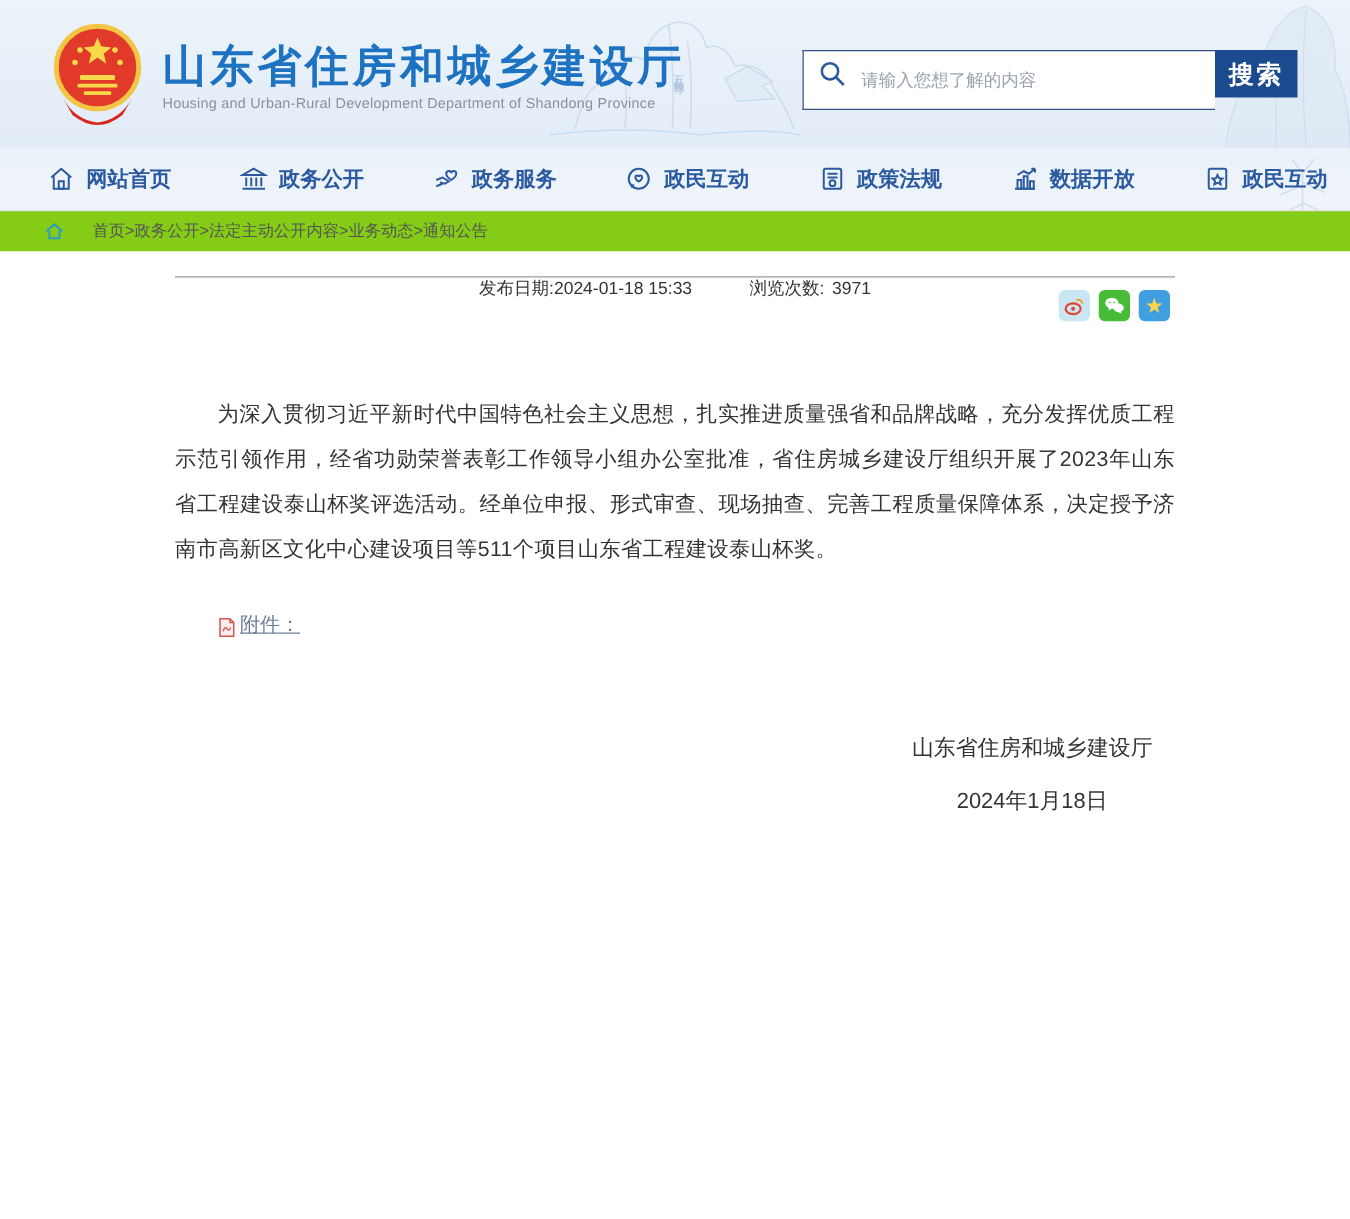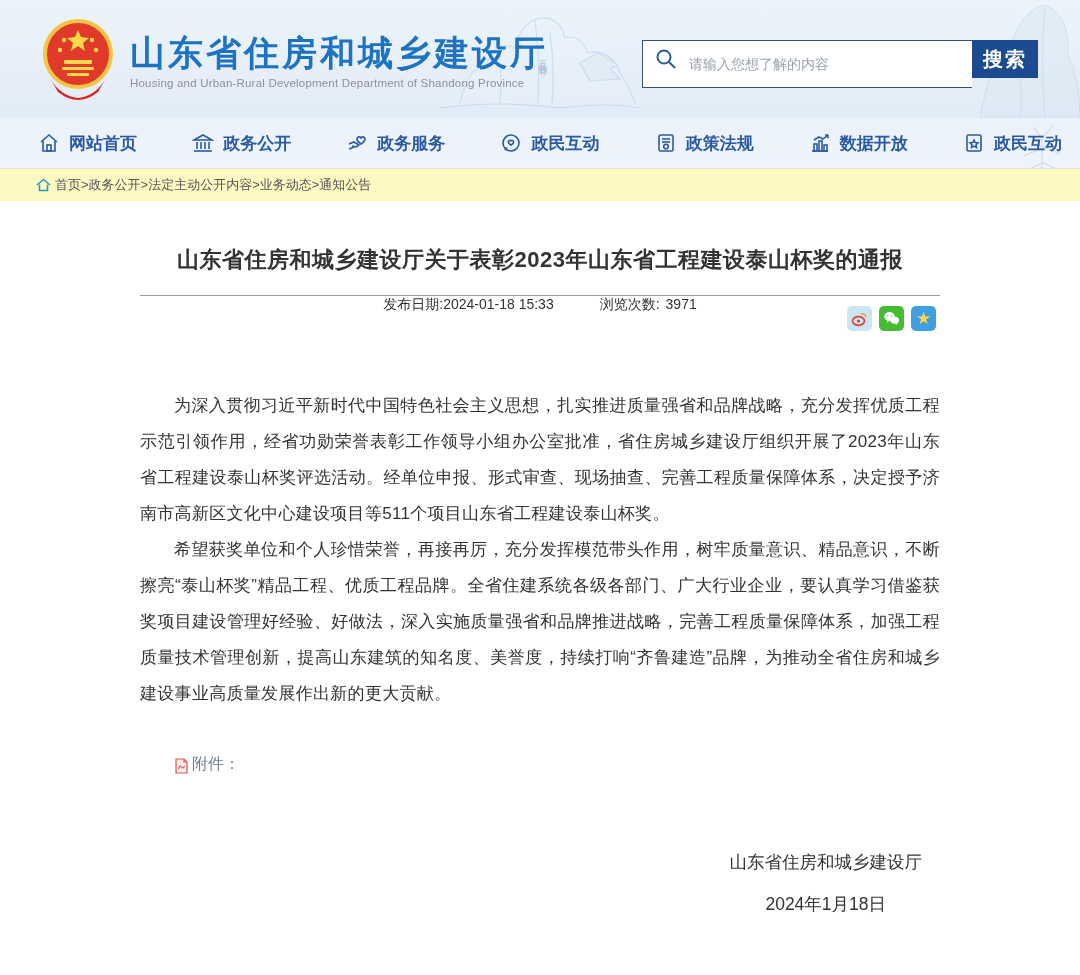--- a/index.html
+++ b/index.html
@@ -29,45 +29,45 @@
     font-size:20px; font-weight:bold; cursor:pointer; letter-spacing:2px; }
 
   
   .nav { height:50px; display:flex; align-items:center; justify-content:space-between;
     padding:0 18px 0 38px; background:rgba(255,255,255,0.30); position:relative; }
   .nav-item { display:flex; align-items:center; gap:9px; color:#2b5aa0; font-size:17px;
     font-weight:bold; cursor:pointer; white-space:nowrap; }
   .nav-item svg { flex:0 0 auto; }
 
   
-  .breadcrumb { height:33px; background:#fef9c3; border-top:1px solid #e3e3e3;
-    display:flex; align-items:center; gap:4px; padding:0 36px; color:#555; font-size:13px; }
+  .breadcrumb { height:33px; background:#84cc16; border-top:1px solid #e3e3e3;
+    display:flex; align-items:center; gap:23px; padding:0 36px; color:#555; font-size:13px; }
 
   
   .content { width:800px; margin:0 auto; }
   .article-title { margin-top:44px; text-align:center; font-size:22px; font-weight:bold;
     color:#333; letter-spacing:.5px; }
   .meta-divider { border:none; border-top:1px solid #9a9a9a; margin-top:20px; }
   .meta-row { position:relative; height:46px; display:flex; align-items:flex-start;
     justify-content:center; gap:46px; font-size:14px; color:#333; }
   .meta-item { display:flex; gap:6px; }
   .share { position:absolute; right:4px; top:10px; display:flex; gap:7px; }
   .share-icon { width:25px; height:25px; border-radius:5px; display:flex;
     align-items:center; justify-content:center; cursor:pointer; }
   .share-weibo { background:#c9e6f5; }
   .share-wechat { background:#46bb36; }
   .share-qzone { background:#3f9fe0; color:#ffd54a; font-size:17px; }
 
   .body-text { margin-top:46px; font-size:17px; color:#333; line-height:36px;
     text-align:justify; letter-spacing:.3px; }
   .body-text p.indent { text-indent:2em; }
 
-  .attachment { margin-top:42px; display:flex; align-items:center; gap:3px;
+  .attachment { margin-top:32px; display:flex; align-items:center; gap:3px;
     padding-left:34px; font-family:"Liberation Serif","DejaVu Serif",serif;
-    font-size:16px; color:#6e7f95; cursor:pointer; }
+    font-size:16px; color:#6e7f95; cursor:pointer;text-decoration:underline; }
   .attachment .pdf { flex:0 0 auto; margin-top:2px; }
 
   .signature { margin:66px 18px 0 auto; width:fit-content; text-align:center;
     font-size:17.5px; color:#333; line-height:42px; }
 </style>
 </head>
 <body>
 
 <div class="header-wrap">
 
@@ -193,21 +193,20 @@
 
 <div class="breadcrumb">
   <svg width="15" height="14" viewBox="0 0 15 14">
     <path d="M1 7 L7.5 1.5 L14 7" fill="none" stroke="#2e9bc6" stroke-width="1.6"></path>
     <path d="M3.5 6.5 V12.5 H11.5 V6.5" fill="none" stroke="#2e9bc6" stroke-width="1.6"></path>
   </svg>
   <span>首页&gt;政务公开&gt;法定主动公开内容&gt;业务动态&gt;通知公告</span>
 </div>
 
 <div class="content">
-  <h1 class="article-title">山东省住房和城乡建设厅关于表彰2023年山东省工程建设泰山杯奖的通报</h1>
   <hr class="meta-divider">
 
   <div class="meta-row">
     <span class="meta-item">发布日期:2024-01-18 15:33</span>
     <span class="meta-item">
       <span>浏览次数:</span>
       <span style="">3971</span>
     </span>
     <span class="share">
       <span class="share-icon share-weibo">
@@ -226,21 +225,20 @@
           <circle cx="4.8" cy="5.8" r=".7" fill="#46bb36"></circle>
             <circle cx="8.2" cy="5.8" r=".7" fill="#46bb36"></circle>
         </svg>
       </span>
       <span class="share-icon share-qzone">★</span>
     </span>
   </div>
 
   <div class="body-text">
     <p class="indent">为深入贯彻习近平新时代中国特色社会主义思想，扎实推进质量强省和品牌战略，充分发挥优质工程示范引领作用，经省功勋荣誉表彰工作领导小组办公室批准，省住房城乡建设厅组织开展了2023年山东省工程建设泰山杯奖评选活动。经单位申报、形式审查、现场抽查、完善工程质量保障体系，决定授予济南市高新区文化中心建设项目等511个项目山东省工程建设泰山杯奖。</p>
-    <p class="indent">希望获奖单位和个人珍惜荣誉，再接再厉，充分发挥模范带头作用，树牢质量意识、精品意识，不断擦亮“泰山杯奖”精品工程、优质工程品牌。全省住建系统各级各部门、广大行业企业，要认真学习借鉴获奖项目建设管理好经验、好做法，深入实施质量强省和品牌推进战略，完善工程质量保障体系，加强工程质量技术管理创新，提高山东建筑的知名度、美誉度，持续打响“齐鲁建造”品牌，为推动全省住房和城乡建设事业高质量发展作出新的更大贡献。</p>
   </div>
 
   <div class="attachment">
     <svg class="pdf" width="15" height="16" viewBox="0 0 15 16">
       <path d="M2 1 H10 L13 4 V15 H2 Z" fill="#fdeeee" stroke="#d9534f" stroke-width="1.2"></path>
       <path d="M10 1 V4 H13" fill="none" stroke="#d9534f" stroke-width="1.2"></path>
       <path d="M4.5 11 Q6 6.5 7.5 9 Q9 11.5 10.5 8" fill="none" stroke="#d9534f" stroke-width="1.1"></path>
     </svg>
     <span>附件：</span>
   </div>

